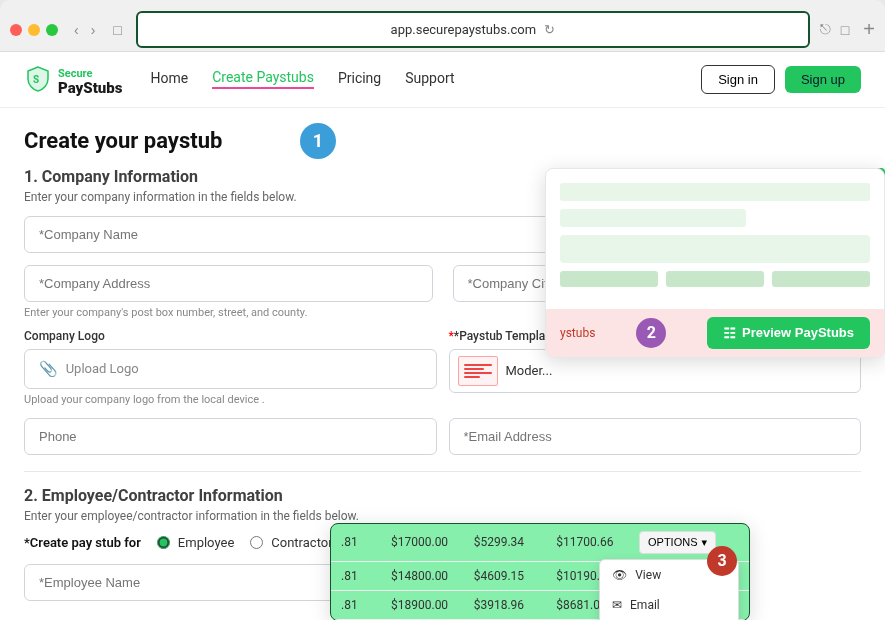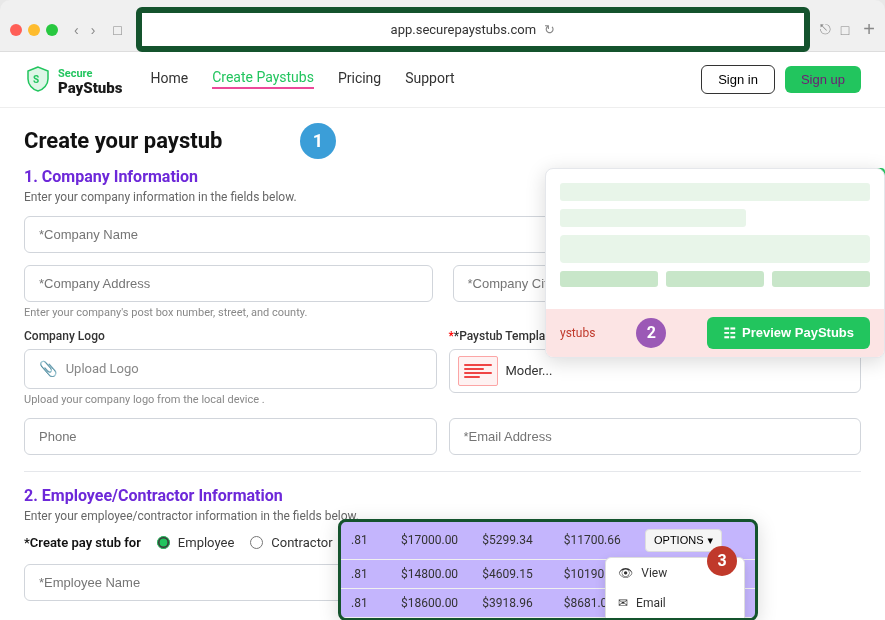--- a/index.html
+++ b/index.html
@@ -52,21 +52,21 @@
       background: none;
       border: none;
       cursor: pointer;
       color: #888;
       padding: 2px 6px;
       font-size: 14px;
     }
     .address-bar {
       flex: 1;
       background: white;
-      border: 6px solid #14532d;
+      border: 2px solid #14532d;
       border-radius: 6px;
       padding: 9px 10px;
       font-size: 13px;
       color: #333;
       text-align: center;
       display: flex;
       align-items: center;
       justify-content: center;
       gap: 8px;
     }
@@ -157,21 +157,21 @@
       border: 1px solid #333;
       background: white;
       border-radius: 6px;
       padding: 6px 16px;
       font-size: 13px;
       cursor: pointer;
       font-weight: 500;
     }
     .btn-signup {
       background: #22c55e;
-      color: #701a75;
+      color: #0f172a;
       border: none;
       border-radius: 6px;
       padding: 6px 16px;
       font-size: 13px;
       cursor: pointer;
       font-weight: 500;
     }
 
     
     .content-area {
@@ -182,21 +182,21 @@
     .page-title {
       font-size: 22px;
       font-weight: 700;
       color: #111;
       margin-bottom: 14px;
     }
 
     .section-title {
       font-size: 16px;
       font-weight: 700;
-      color: #6d28d9;
+      color: #404040;
       margin-bottom: 4px;
     }
     .section-desc {
       font-size: 12px;
       color: #666;
       margin-bottom: 12px;
     }
 
     
     .step-circle {
@@ -441,24 +441,24 @@
       cursor: pointer;
       display: flex;
       align-items: center;
       gap: 6px;
     }
 
     
     .popup-table {
       position: absolute;
       bottom: 0;
-      left: 338px;
+      left: 330px;
       width: 420px;
-      background: #c4b5fd;
-      border: 3px solid #14532d;
+      background: #86efac;
+      border: 1px solid #14532d;
       border-radius: 8px;
       box-shadow: 0 4px 20px rgba(0,0,0,0.15);
       overflow: hidden;
       z-index: 10;
     }
     .table-row {
       display: grid;
       grid-template-columns: 50px 1fr 1fr 1fr 100px;
       align-items: center;
       padding: 7px 10px;
@@ -729,21 +729,21 @@
       <div class="table-row">
         <span class="cell">.81</span>
         <span class="cell">$14800.00</span>
         <span class="cell">$4609.15</span>
         <span class="cell">$10190.85</span>
         <div></div>
       </div>
 
       <div class="table-row">
         <span class="cell">.81</span>
-        <span class="cell">$18600.00</span>
+        <span class="cell">$18900.00</span>
         <span class="cell">$3918.96</span>
         <span class="cell">$8681.04</span>
         <div></div>
       </div>
     </div>
 
     
     <div class="step3-circle">3</div>
 
     

